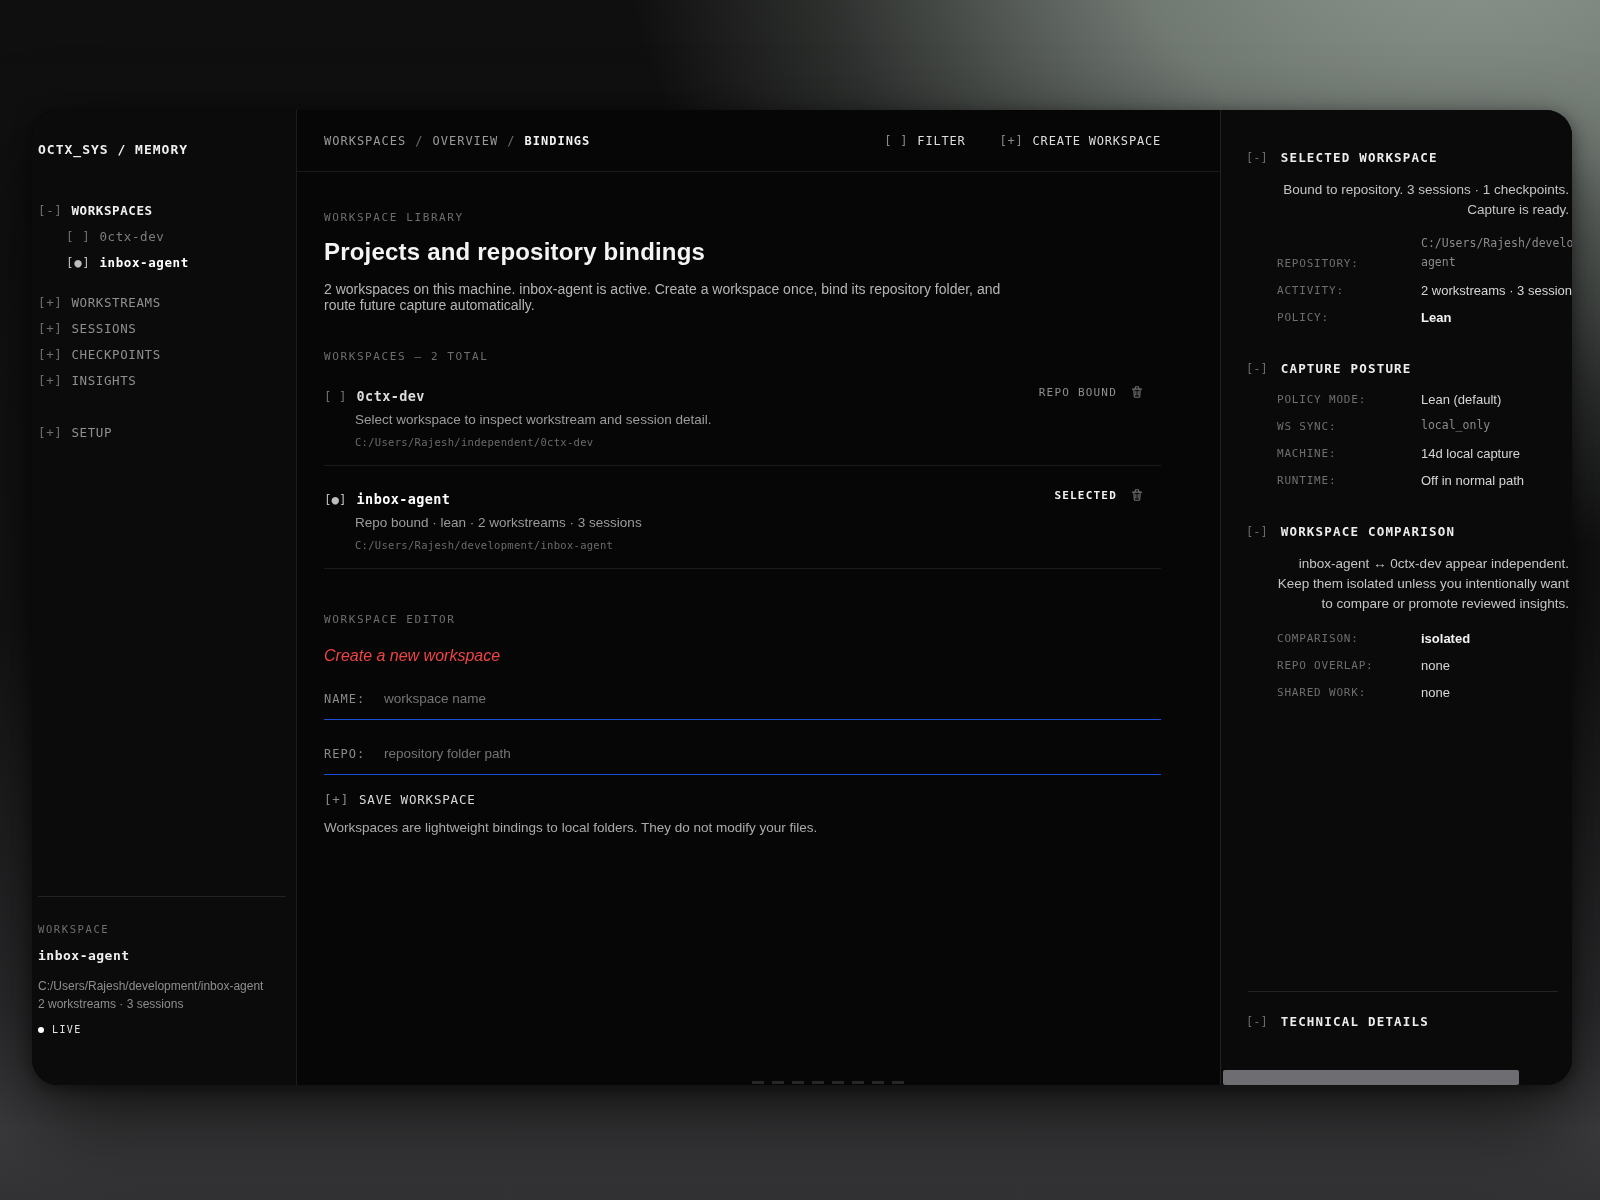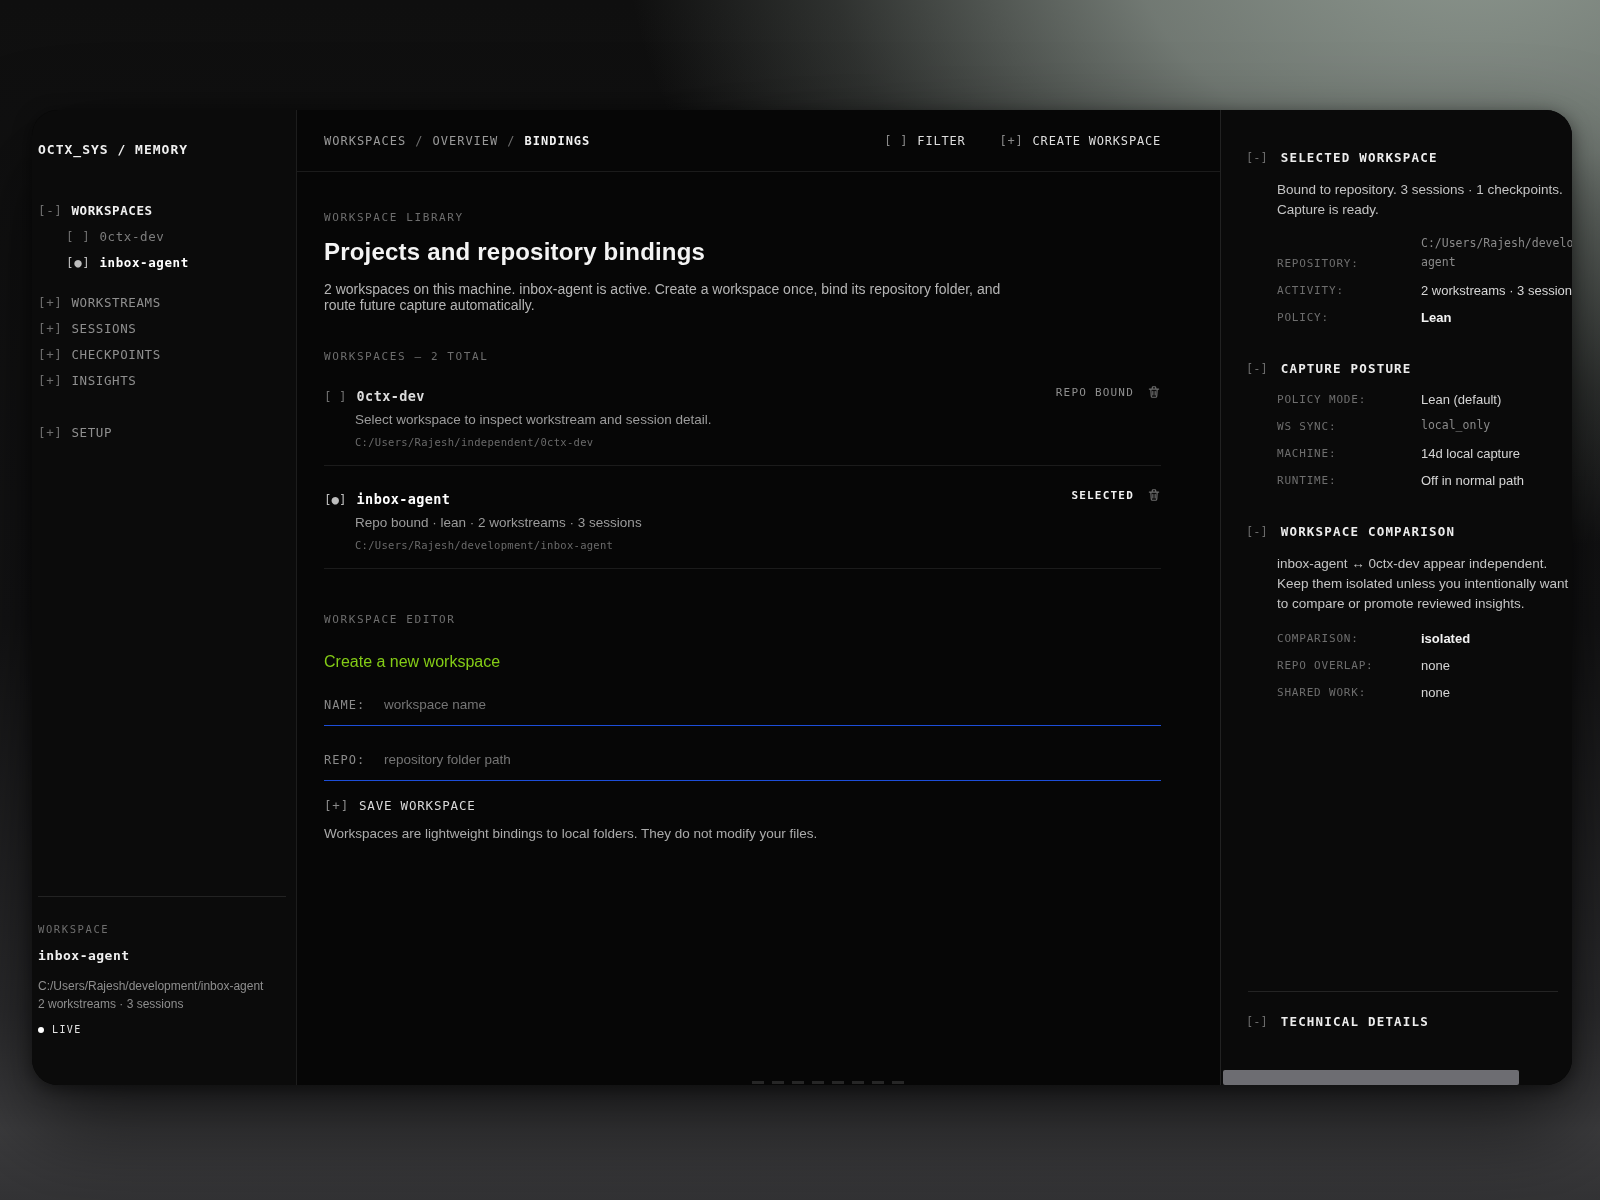--- a/index.html
+++ b/index.html
@@ -71,29 +71,29 @@
   .h1{ margin-top:14px; font-size:24px; font-weight:600; color:#f4f4f4; letter-spacing:.2px; }
   .lead{ margin-top:15px; font-size:14px; line-height:16px; color:#b5b5b5; max-width:685px; }
   .list-head{ margin-top:37px; }
 
   .ws-row{ border-bottom:1px solid #1b1b1b; padding:25px 0 17px 0; position:relative; }
   .row-line1{ display:flex; align-items:center; }
   .row-marker{ font-size:12.5px; color:#6f6f6f; margin-right:10px; white-space:pre; }
   .ws-row.selected .row-marker{ color:#bdbdbd; }
   .row-title{ font-size:13.5px; font-weight:bold; letter-spacing:.4px; color:#dcdcdc; }
   .ws-row.selected .row-title{ color:#ffffff; }
-  .row-right{ position:absolute; right:0; top:22px; display:flex; align-items:center; gap:13px; }
+  .row-right{ position:absolute; right:17px; top:22px; display:flex; align-items:center; gap:13px; }
   .row-status{ font-size:11px; letter-spacing:1.2px; color:#8f8f8f; }
   .ws-row.selected .row-status{ color:#f2f2f2; font-weight:bold; }
   .trash{ width:14px; height:14px; color:#6f6f6f; cursor:default; }
   .row-desc{ margin-top:8px; margin-left:31px; font-size:13.5px; color:#9c9c9c; }
   .row-path{ margin-top:9px; margin-left:31px; font-size:10.5px; color:#6a6a6a; letter-spacing:.3px; }
 
   .editor{ margin-top:44px; }
-  .editor-title{ margin-top:27px; font-size:16px; color:#84cc16; }
+  .editor-title{ margin-top:21px; font-size:16px; color:#ef4444;font-style:italic; }
   .field-row{ margin-top:13px; display:flex; align-items:center; height:42px; border-bottom:1px solid #1d4ed8; }
   .field-row:first-of-type{ margin-top:20px; }
   .field-label{ font-size:12px; letter-spacing:1px; color:#8a8a8a; width:60px; flex:0 0 60px; }
   .field-input{ flex:1; background:transparent; border:none; outline:none; color:#d6d6d6;
     font-family:"Liberation Sans","DejaVu Sans",sans-serif; font-size:13.5px; }
   .field-input::placeholder{ color:#757575; opacity:1; }
   .save-row{ margin-top:17px; display:flex; gap:10px; font-size:12.5px; letter-spacing:.8px; cursor:default; }
   .save-row .pfx{ color:#8a8a8a; white-space:pre; }
   .save-row .lbl{ color:#d9d9d9; }
   .editor-note{ margin-top:13px; font-size:13.5px; color:#ababab; }
@@ -104,21 +104,21 @@
   
   .panel{
     width:352px; flex:0 0 352px; background:#0a0a0a; border-left:1px solid #222222;
     position:relative; display:flex; flex-direction:column; padding-top:40px;
   }
   .sec{ margin-bottom:27px; }
   .sec-head{ display:flex; padding-left:25px; align-items:baseline; cursor:default; }
   .sec-head .pfx{ font-size:12px; color:#6a6a6a; margin-right:13px; white-space:pre; }
   .sec-head .ttl{ font-size:12.5px; font-weight:bold; letter-spacing:1.2px; color:#ededed; }
   .sec-body{ padding-left:56px; margin-top:15px; }
-  .sec-para{ font-size:13.5px; line-height:20px; color:#c4c4c4; width:292px; }
+  .sec-para{ font-size:13.5px; line-height:20px; color:#c4c4c4; width:292px;text-align:right; }
   .kv{ margin-top:14px; }
   .kv-row{ display:flex; margin-bottom:8px; line-height:17px;align-items:flex-end; }
   .kv-label{ flex:0 0 144px; font-size:11px; letter-spacing:.8px; color:#6e6e6e; padding-top:2px; }
   .kv-val{ width:250px; flex:0 0 250px; font-size:13px; color:#d6d6d6; overflow-wrap:break-word; }
   .kv-val.bold{ font-weight:bold; color:#f2f2f2; }
   .kv-val.mono-dim{ font-family:"DejaVu Sans Mono","Liberation Mono",monospace; font-size:11.5px; color:#8a8a8a; line-height:19px; }
   .tech{ margin-top:auto; margin-bottom:56px; }
   .tech-rule{ height:1px; background:#242424; margin:0 14px 22px 27px; }
   .panel-scroll{ position:absolute; left:2px; bottom:0; width:296px; height:15px; background:#6d6d72; border-radius:2px; }
 </style>

